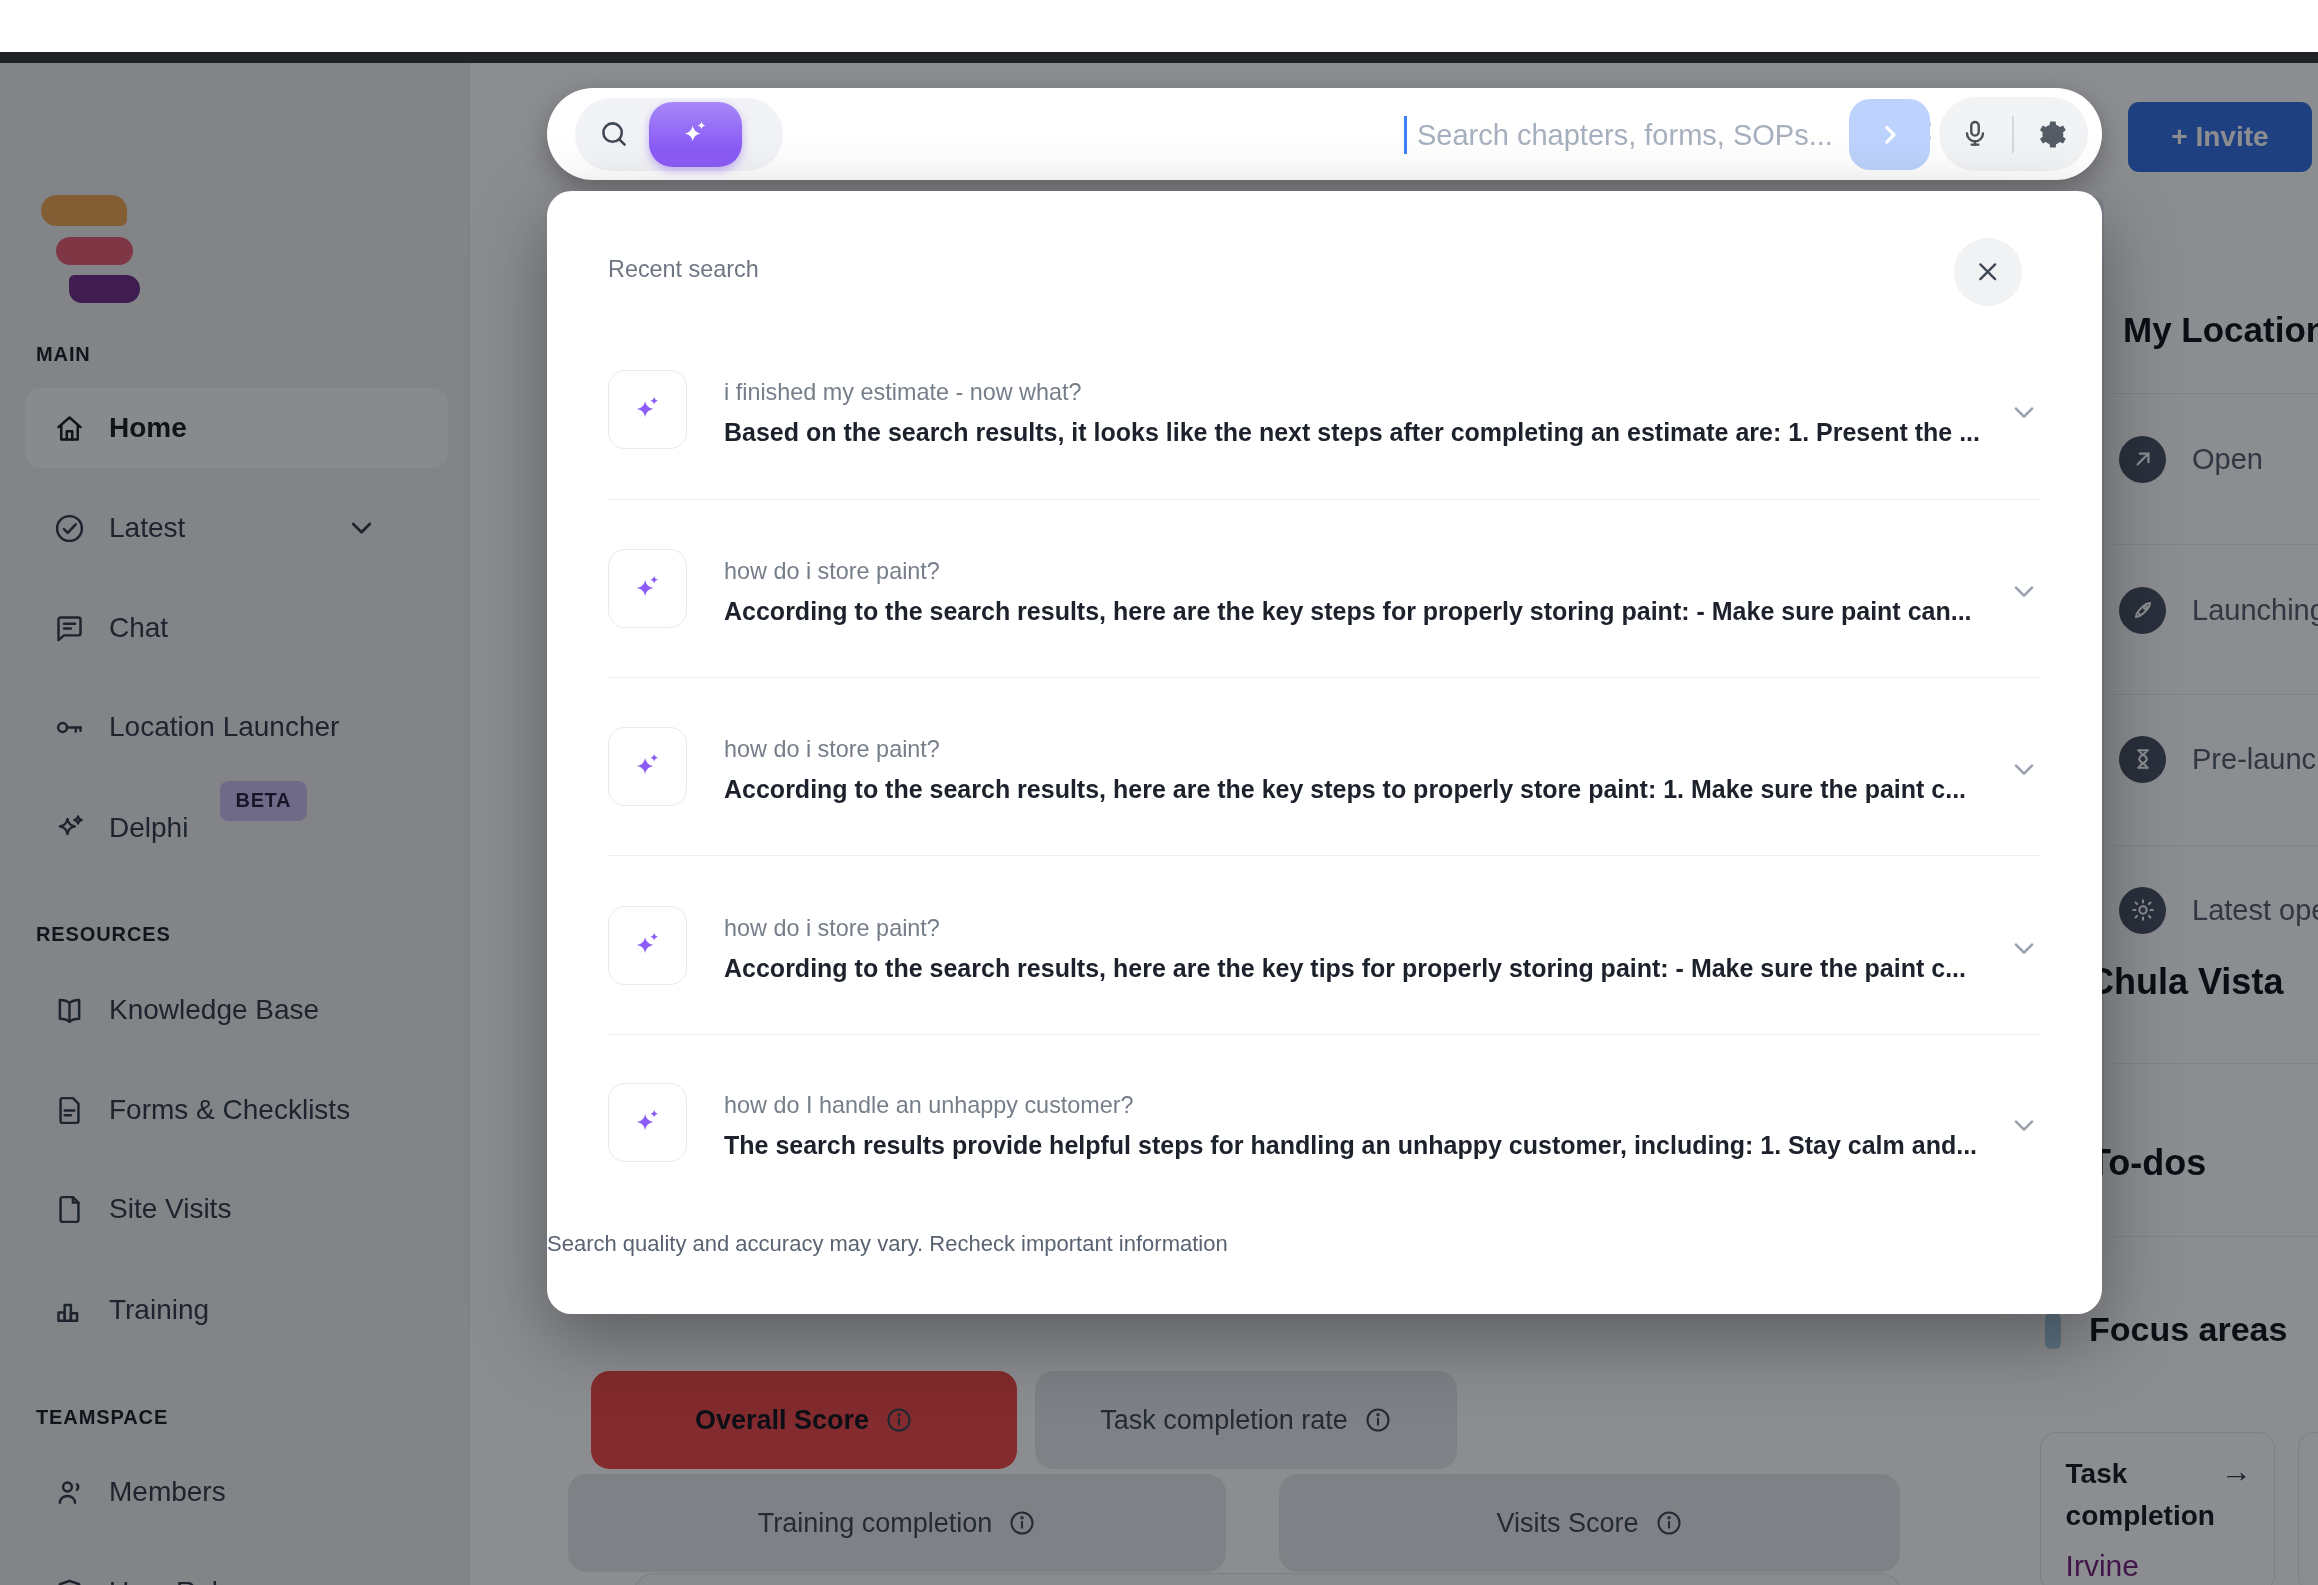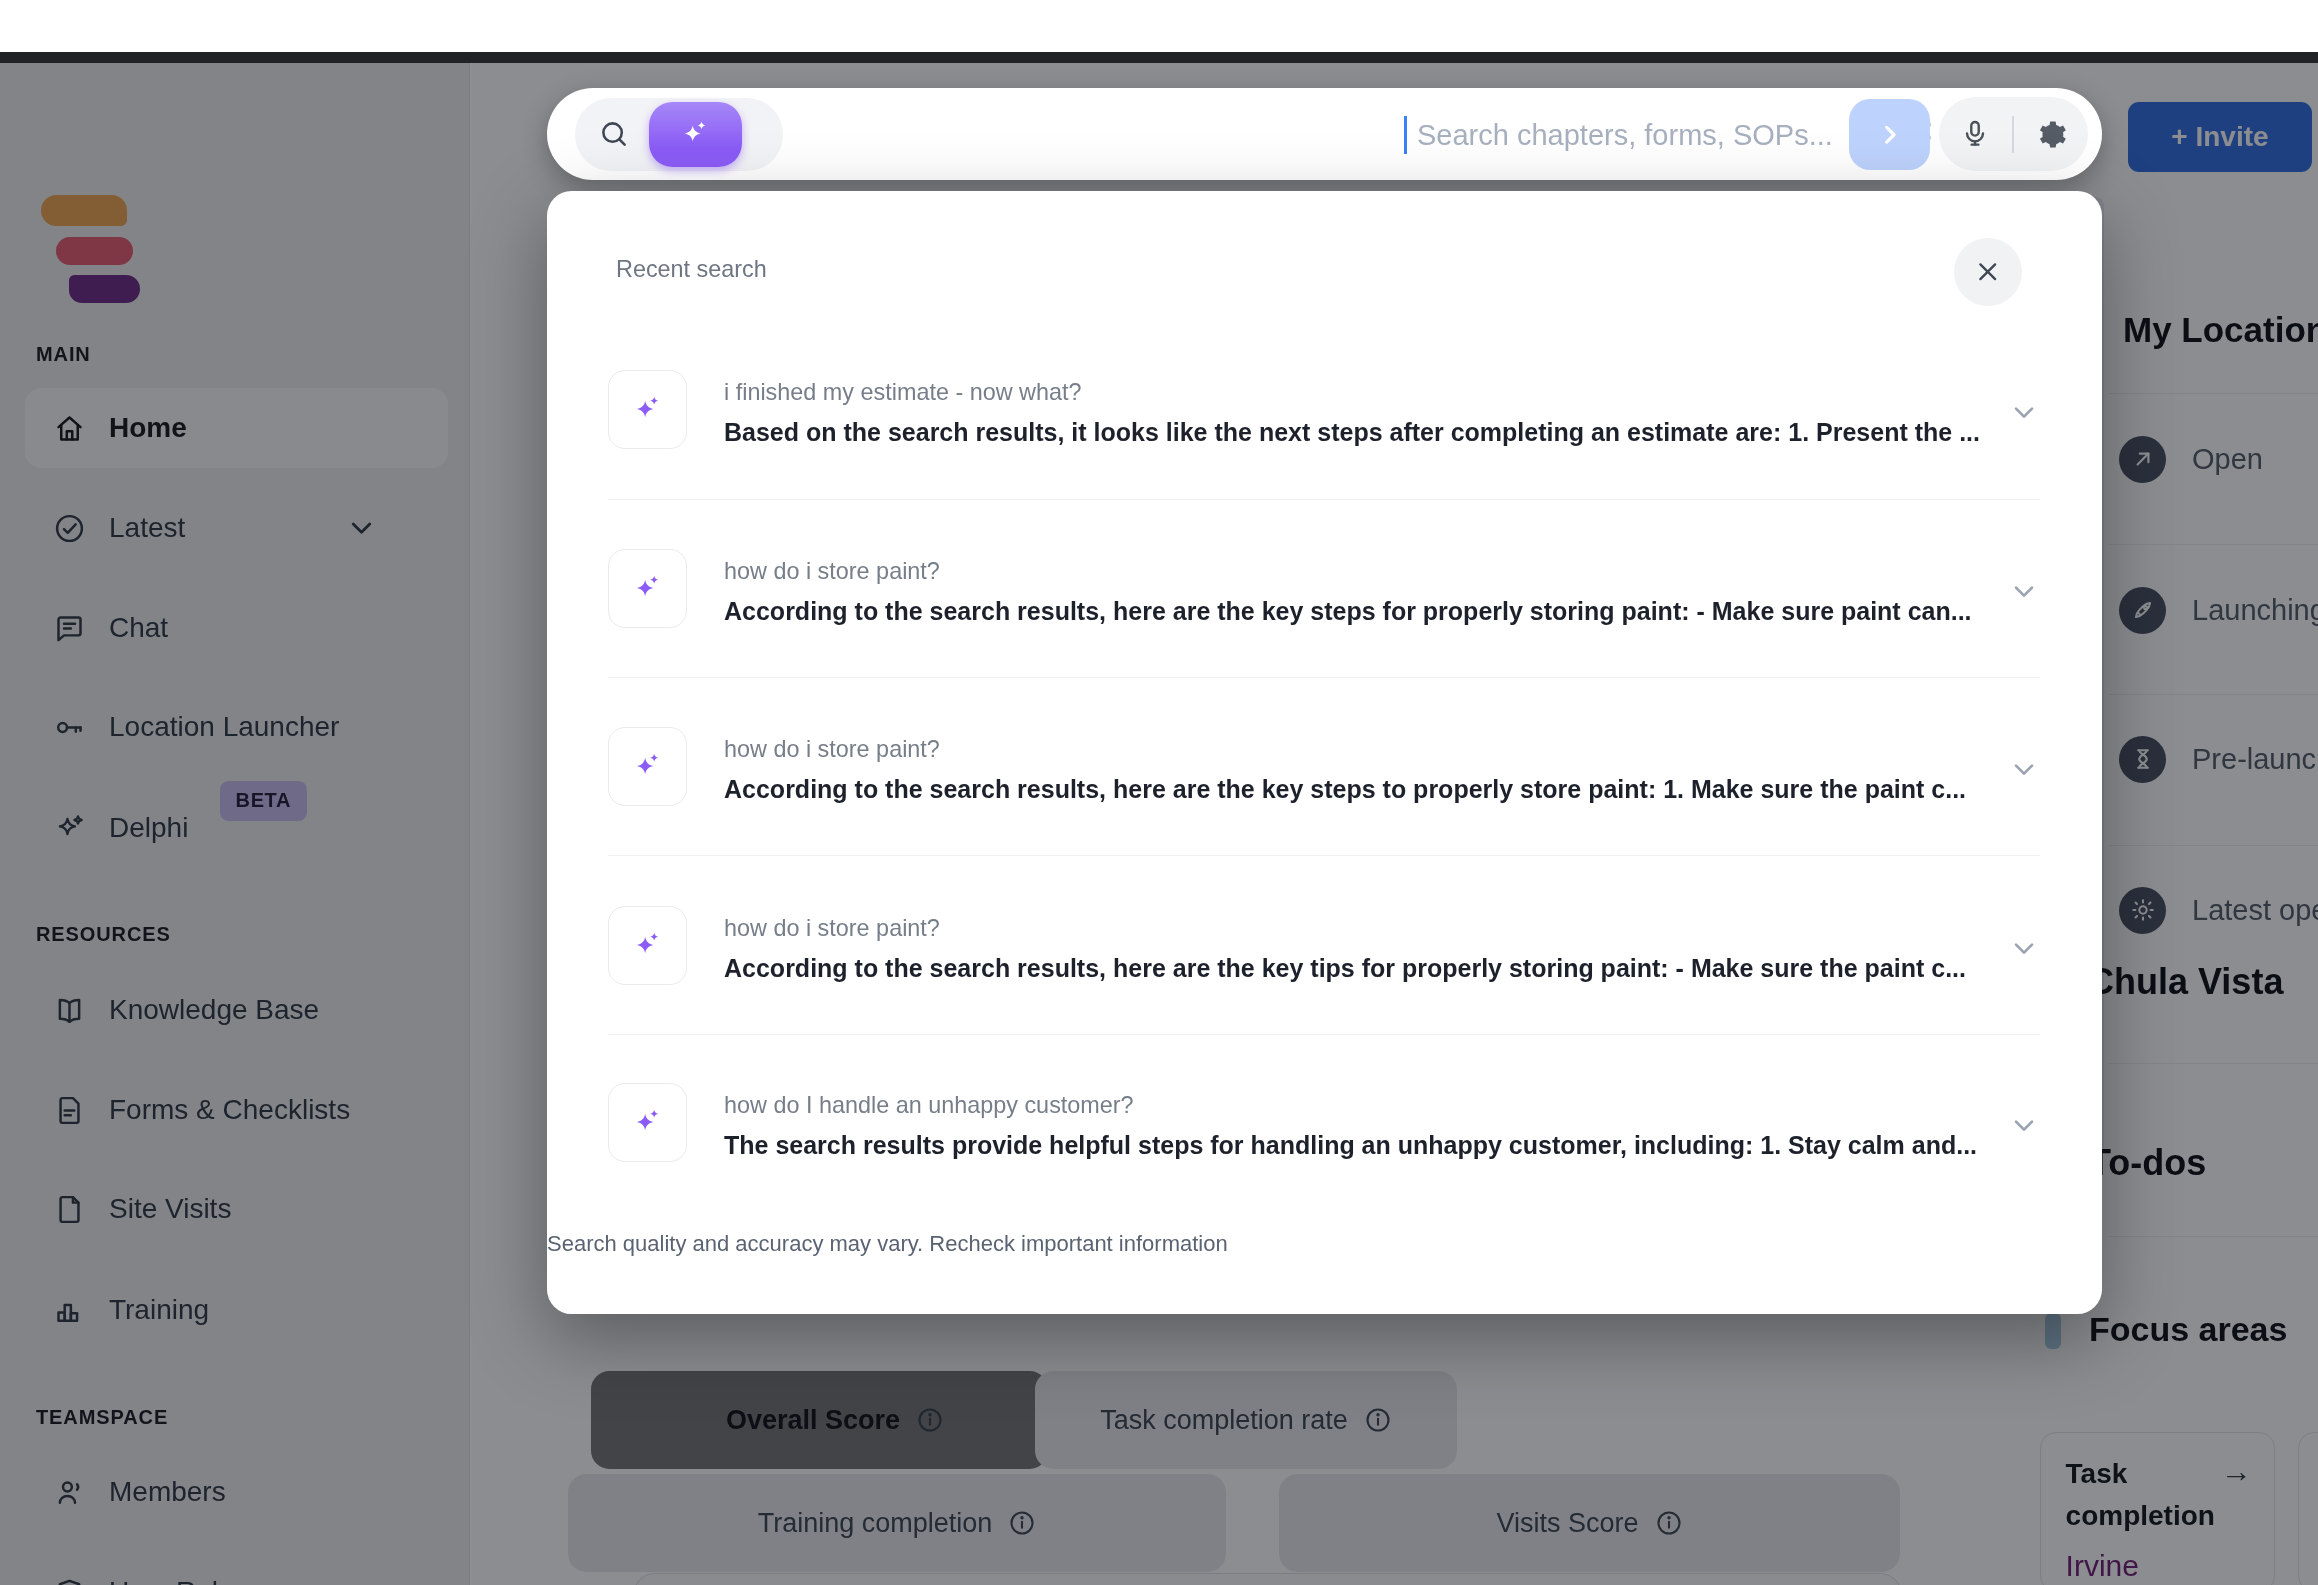--- a/index.html
+++ b/index.html
@@ -26,21 +26,21 @@
   .side-item.active{background:#fafafa;}
   .side-item.active .lbl{font-weight:600;color:#14171c;}
   .side-item svg{flex:0 0 auto;}
   .side-chevron{position:absolute;left:320px;top:23.4px;}
   .beta-badge{position:absolute;left:195px;top:-7.4px;background:#cabcf0;color:#221b38;font-size:20px;font-weight:700;
     padding:8.6px 16px;border-radius:8.6px;letter-spacing:0.6px;}
 
   
   .pill{height:98px;border-radius:18.4px;display:flex;align-items:center;justify-content:center;gap:16px;z-index:1;}
   .pill .t{font-size:27px;font-weight:500;color:#3c4450;white-space:nowrap;}
-  .pill.sel{background:#737373;padding-left:31px;}
+  .pill.sel{background:#ef4444;}
   .pill.sel .t{font-weight:700;color:#0c0f14;}
   .pill.norm{background:#e9e9eb;}
   .bottom-card{left:633px;top:1573px;width:1267px;height:37px;background:#fcfcfd;border:1.8px solid #dfe2e7;border-bottom:none;border-radius:22px 22px 0 0;z-index:1;}
 
   
   .scroll-strip{left:2087px;top:197px;width:17px;height:959px;background:#e9edf4;border-radius:8.6px;z-index:1;}
   .panel-title{font-size:35px;font-weight:800;color:#0b0f15;white-space:nowrap;z-index:1;}
   .panel-div{height:1.2px;background:#ebedf0;left:2109px;width:210px;z-index:1;}
   .panel-row{display:flex;align-items:center;gap:26px;z-index:1;left:2119px;height:48px;}
   .panel-row .cir{width:47px;height:47px;border-radius:50%;background:#454e5f;display:flex;align-items:center;justify-content:center;flex:0 0 auto;}
@@ -69,21 +69,21 @@
     display:flex;align-items:center;justify-content:center;gap:21px;}
   .vdiv{width:1.8px;height:37px;background:#d5d9df;}
 
   
   .invite-btn{left:2128px;top:102px;width:184px;height:70px;background:#2e6be0;border-radius:11px;z-index:1;
     display:flex;align-items:center;justify-content:center;color:#fff;font-size:28px;font-weight:600;white-space:nowrap;}
 
   
   .modal{left:547px;top:191px;width:1555px;height:1123px;background:#ffffff;border-radius:24.6px;z-index:70;
     box-shadow:0 24.6px 74px rgba(0,0,0,0.35);}
-  .modal-title{position:absolute;left:61px;top:65px;font-size:23.4px;color:#6e7683;margin-left:8px;}
+  .modal-title{position:absolute;left:61px;top:65px;font-size:23.4px;color:#6e7683;}
   .close-btn{position:absolute;left:1407px;top:47px;width:68px;height:68px;border-radius:50%;background:#f1f2f4;
     display:flex;align-items:center;justify-content:center;}
   .result{position:absolute;left:61px;width:1432px;height:141px;}
   .res-ic{position:absolute;left:0;top:0;width:79px;height:79px;border-radius:17px;border:1.8px solid #e8eaee;box-sizing:border-box;
     display:flex;align-items:center;justify-content:center;background:#fff;}
   .res-q{position:absolute;left:116px;top:8.6px;font-size:23.4px;color:#767e8a;white-space:nowrap;}
   .res-a{position:absolute;left:116px;top:48px;font-size:25px;font-weight:600;color:#1c212b;white-space:nowrap;}
   .res-chev{position:absolute;left:1400px;top:26px;}
   .res-sep{position:absolute;left:61px;width:1432px;height:1.2px;background:#eef0f3;}
   .modal-footer{position:absolute;left:0;top:1040px;width:100%;text-align:left;font-size:22px;color:#5a6372;}

